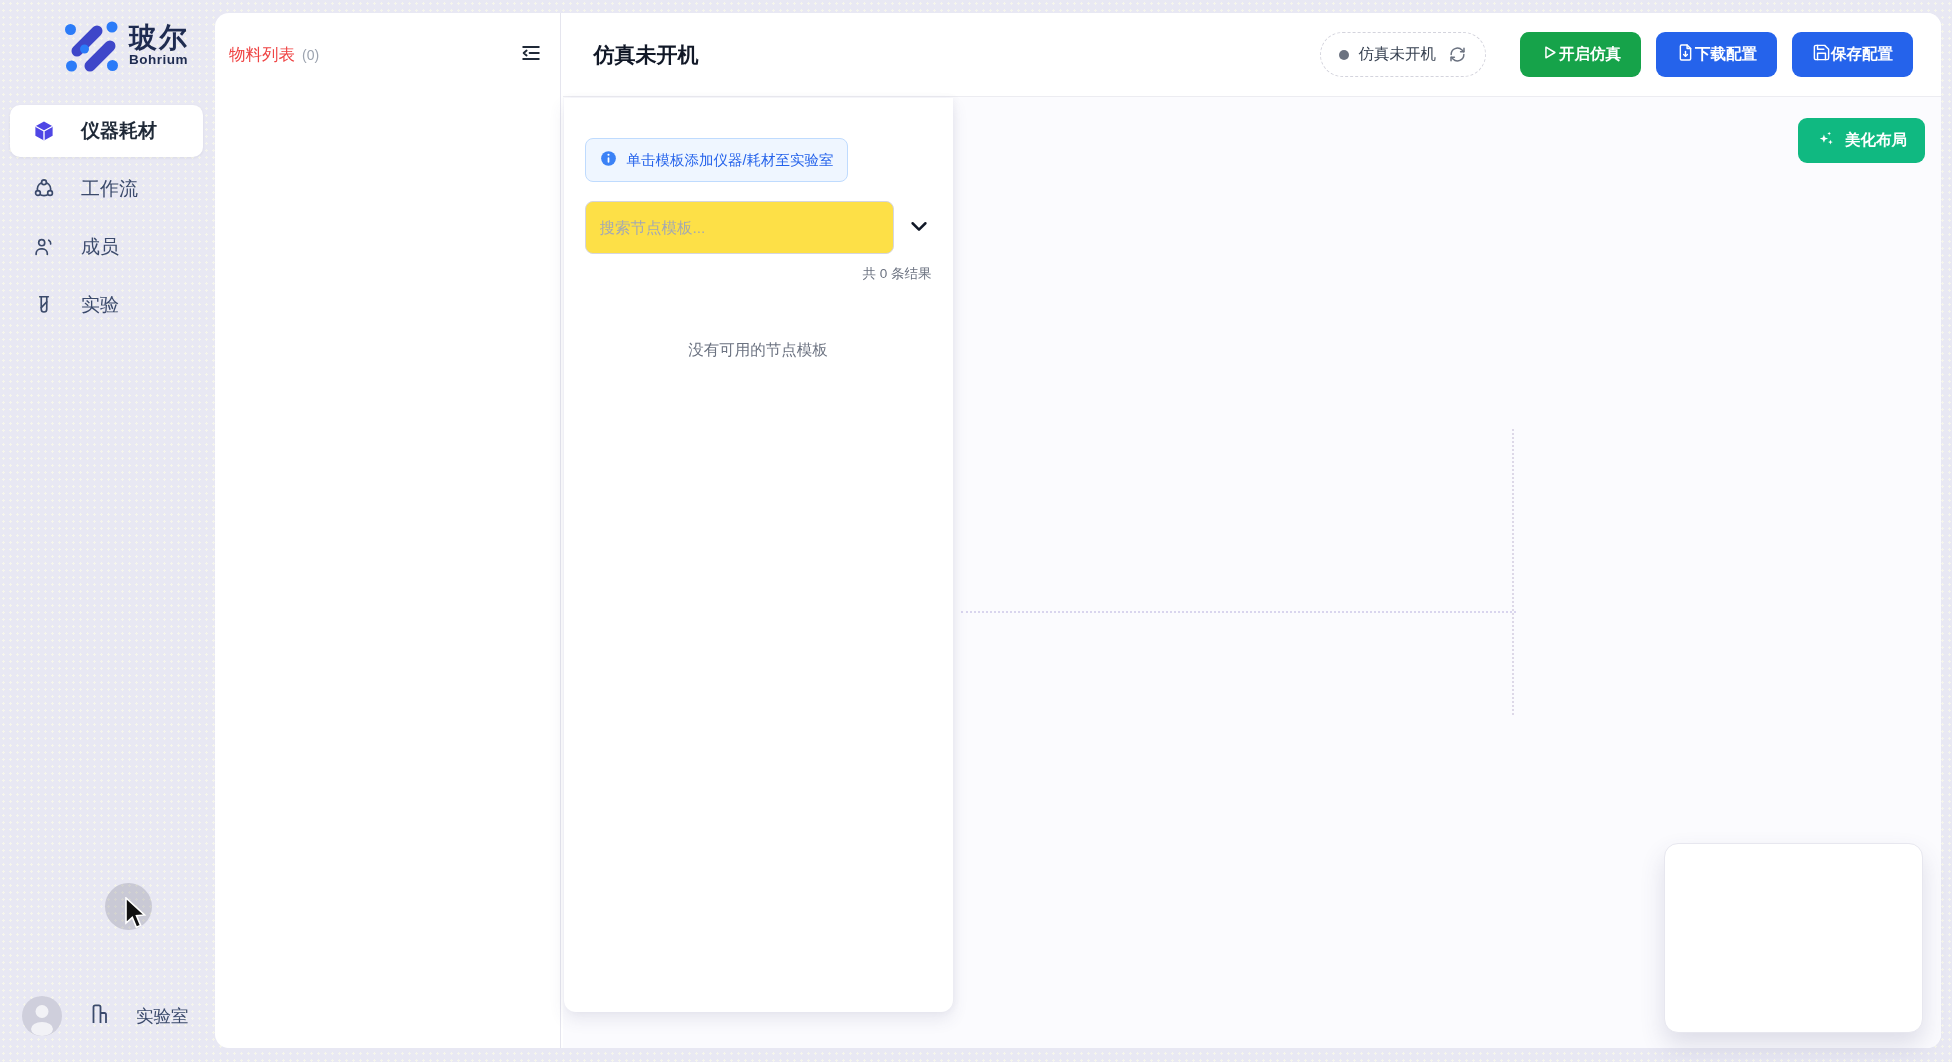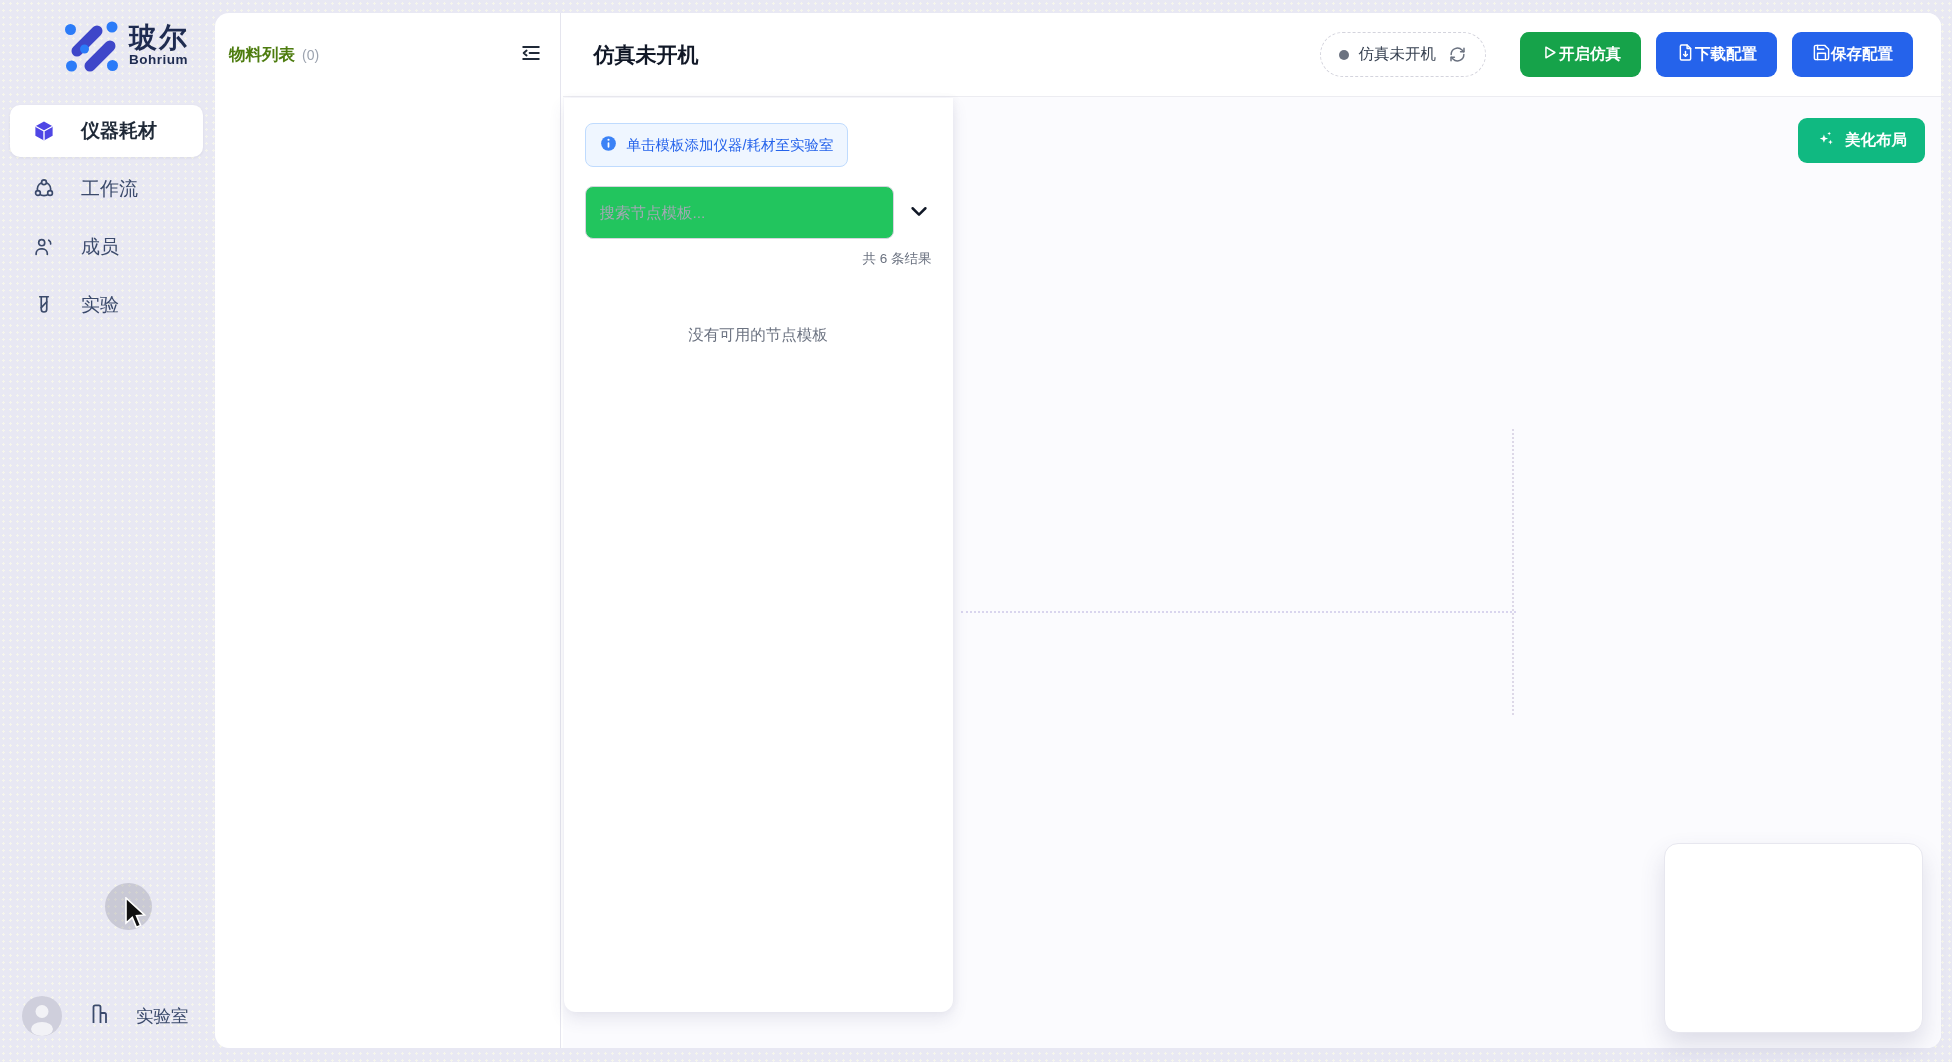--- a/index.html
+++ b/index.html
@@ -35,21 +35,21 @@
   .nav-item.active { background:#ffffff; color:#1f2937; font-weight:bold; box-shadow:0 1px 3px rgba(40,40,90,.08); }
   .sidebar-footer { position:absolute; left:22px; bottom:26px; display:flex; align-items:center; }
   .avatar { width:40px; height:40px; border-radius:50%; background:#cfcfdc; overflow:hidden; position:relative; }
   .avatar svg { position:absolute; left:0; top:0; }
   .workspace { display:flex; align-items:center; gap:24px; margin-left:26px; color:#3b4a6b; font-size:17.5px; cursor:pointer; }
   .workspace svg { width:24px; height:24px; }
 
   
   .left-panel { position:absolute; left:0; top:0; width:346px; height:100%; border-right:1.5px solid #e5e5ee; }
   .left-panel-header { display:flex; align-items:center; height:84px; padding:0 16px 0 14px; }
-  .lp-title { font-size:16.5px; font-weight:bold; color:#4d7c0f; }
+  .lp-title { font-size:16.5px; font-weight:normal; color:#ef4444; }
   .lp-count { font-size:14px; color:#9ca3af; margin-left:7px; }
   .lp-collapse { margin-left:auto; width:26px; height:26px; display:flex; align-items:center; justify-content:center; cursor:pointer; }
   .lp-collapse svg { width:22px; height:22px; }
 
   
   .main { position:absolute; left:347.5px; top:0; right:0; bottom:0; }
   .main-header { height:84px; display:flex; align-items:center; padding:0 28px 0 31px; border-bottom:1px solid #ececf1; background:#fff; border-top-right-radius:14px; }
   .page-title { font-size:21px; font-weight:bold; color:#111827; margin-right:auto; }
   .status-pill {
     display:flex; align-items:center; gap:10px; height:45px; padding:0 18px;
@@ -68,32 +68,32 @@
   .btn-blue { background:#2563eb; }
 
   
   .canvas { position:absolute; left:0; top:84px; right:0; bottom:0; background:#fbfbfe; border-bottom-right-radius:14px; }
 
   
   .template-card {
     position:absolute; left:1px; top:1px; width:389px; height:914px;
     background:#ffffff; border-radius:0 0 12px 12px;
     box-shadow:0 8px 16px rgba(70,70,120,.10), 2px 0 6px rgba(70,70,120,.05);
-    padding:25px 21px;
+    padding:40px 21px;
   }
   .info-banner {
     display:flex; align-items:center; gap:9px;
     background:#eff6ff; border:1px solid #bfdbfe; border-radius:8px;
     padding:10px 13px; color:#2563eb; font-size:14.5px; width:fit-content;
   }
   .info-banner svg { width:19px; height:19px; flex:0 0 auto; }
   .search-row { display:flex; align-items:center; margin-top:19px; }
   .search-input {
     flex:1; height:53px; border:1px solid #d5d5de; border-radius:8px;
-    padding:0 14px; font-size:15.5px; color:#374151; outline:none; background:#22c55e;
+    padding:0 14px; font-size:15.5px; color:#374151; outline:none; background:#fde047;
     font-family:inherit;
   }
   .search-input::placeholder { color:#a3a8b4; }
   .expand-toggle { width:26px; height:26px; margin-left:12px; cursor:pointer; display:flex; align-items:center; justify-content:center; }
   .expand-toggle svg { width:22px; height:22px; }
   .result-count { text-align:right; color:#6b7280; font-size:13.5px; margin-top:11px; }
   .empty-text { text-align:center; color:#6b7280; font-size:15.5px; margin-top:57px; }
 
   
   .beautify-btn {
@@ -201,21 +201,21 @@
 
         <div class="search-row">
           <input class="search-input" type="text" placeholder="搜索节点模板..." style="">
           <span class="expand-toggle">
             <span><svg viewBox="0 0 24 24" fill="none" stroke="#111827" stroke-width="2.7" stroke-linecap="round" stroke-linejoin="round" width="22" height="22">
                   <path d="M5 9l7 7 7-7"></path>
                 </svg></span>
           </span>
         </div>
 
-        <div class="result-count">共 6 条结果</div>
+        <div class="result-count">共 0 条结果</div>
         <div class="empty-text">没有可用的节点模板</div>
       </div>
 
       <button class="beautify-btn">
         <span><svg viewBox="0 0 24 24" fill="#fff" width="20" height="20">
               <path d="M9.5 6.5l1.3 3.7 3.7 1.3-3.7 1.3-1.3 3.7-1.3-3.7-3.7-1.3 3.7-1.3z"></path>
               <path d="M17.3 12.8l.8 2.1 2.1.8-2.1.8-.8 2.1-.8-2.1-2.1-.8 2.1-.8z"></path>
               <path d="M15.8 3.2l.6 1.7 1.7.6-1.7.6-.6 1.7-.6-1.7-1.7-.6 1.7-.6z"></path>
             </svg></span>
         <span>美化布局</span>

